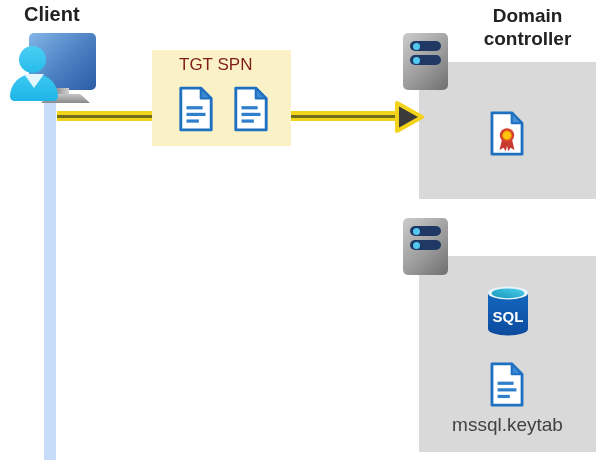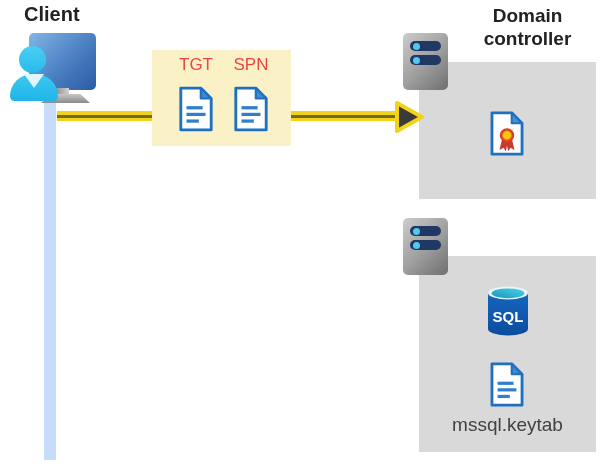--- a/index.html
+++ b/index.html
@@ -7,21 +7,21 @@
     position:relative; width:600px; height:468px; background:#ffffff;
     font-family:"Liberation Sans", sans-serif; overflow:hidden;
   }
   .abs { position:absolute; }
 
   
   .h-label { font-weight:700; color:#222222; }
   .client-label { left:24px; top:3px; font-size:20px; }
   .dc-label { left:455px; top:4px; width:145px; font-size:19px; line-height:23px;text-align:center; }
   .linux-label { left:455px; top:228px; font-size:19px; }
-  .ticket-label { top:55px; width:38px; text-align:center; font-size:17px; color:#ef4444; }
+  .ticket-label { top:55px; width:38px; text-align:center; font-size:17px; color:#7f1d1d; }
   .keytab-label { left:419px; top:414px; width:177px; text-align:center; font-size:19px; color:#424242; }
 
   
   .ticket-panel { left:152px; top:50px; width:139px; height:96px; background:#FAF2C6; }
   .gray-box { background:#D9D9D9; }
   .dc-box { left:419px; top:62px; width:177px; height:137px; }
   .linux-box { left:419px; top:256px; width:177px; height:196px; }
 
   
   .monitor { left:29px; top:33px; width:67px; height:57px; border-radius:5px;
@@ -70,21 +70,21 @@
   <div class="abs stand-neck"></div>
   <div class="abs stand-base"></div>
   <div class="abs person-head"></div>
   <div class="abs person-body"></div>
   <div class="abs person-collar"></div>
 
   <div class="abs arrow-shaft"></div>
 
   <div class="abs ticket-panel"></div>
   <div class="abs ticket-label" style="left:177px">TGT</div>
-  <div class="abs ticket-label" style="left:232px">SPN</div>
+  <div class="abs ticket-label" style="left:216px">SPN</div>
 
   <svg class="abs doc-tgt" width="38" height="48" viewBox="0 0 40 50">
     <path d="M4 3 H25 L36 14 V47 H4 Z" fill="#FFFFFF" stroke="#1E70C1" stroke-width="3" stroke-linejoin="round"></path>
     <path d="M25 3 V14 H36 Z" fill="#3D89D4" stroke="#1E70C1" stroke-width="2.2" stroke-linejoin="round"></path>
     <g fill="#2F7FCC">
       <rect x="10" y="22" width="17" height="3.4"></rect>
       <rect x="10" y="29" width="20" height="3.4"></rect>
       <rect x="10" y="36" width="13" height="3.4"></rect>
     </g>
   </svg>

